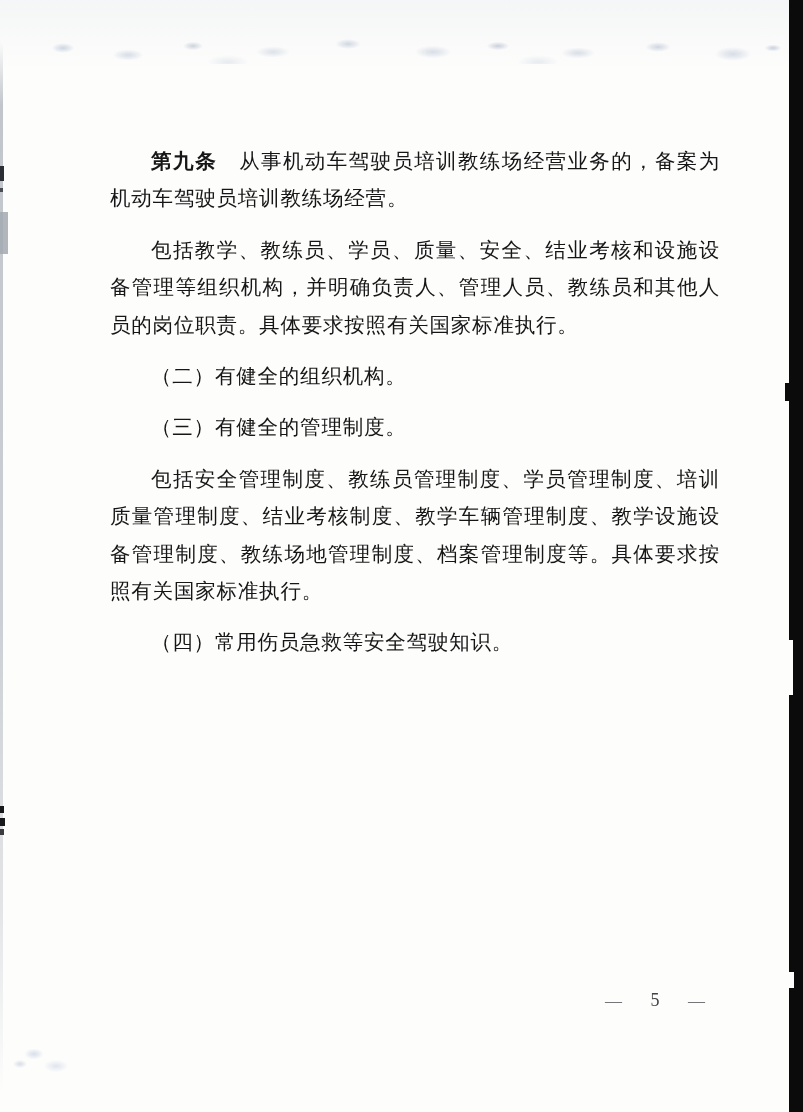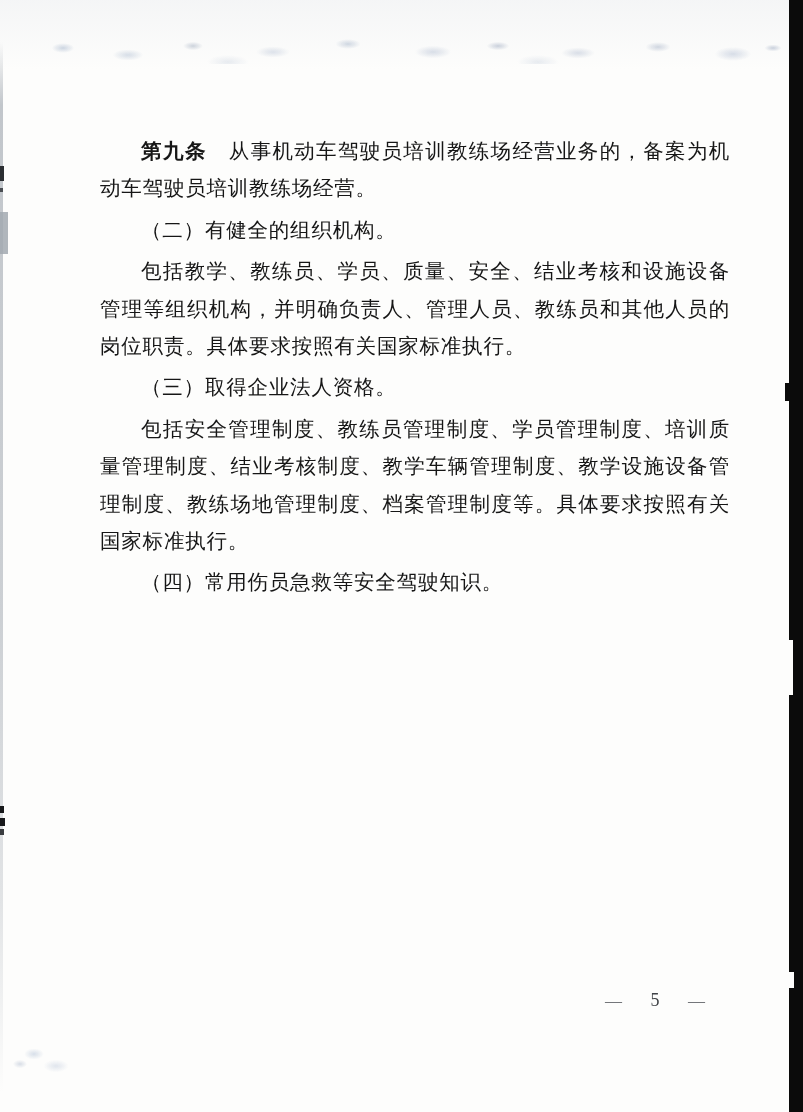--- a/index.html
+++ b/index.html
@@ -64,21 +64,21 @@
   .right-notch2 { position: absolute; left: 789px; top: 640px; width: 4px; height: 55px; background: #fdfdfc; }
 
   
   .content {
     position: absolute; left: 96px; top: 129px; width: 638px;
     font-size: 20.5px; line-height: 37.4px; letter-spacing: 0.8px;
     color: #161616;
     text-align: justify;
     text-justify: inter-ideograph;
   }
-  .para { margin: 4px; text-indent: 2em; }
+  .para { margin: 14px; text-indent: 2em; }
   .lead { font-weight: 700; letter-spacing: 1px; }
 
   .footer {
     position: absolute; left: 605px; top: 990px; width: 100px;
     display: flex; align-items: center; justify-content: space-between;
     color: #5c5f63; font-size: 17px; letter-spacing: 0;
     font-family: "Liberation Serif", "DejaVu Serif", serif;
   }
   .footer .num { color: #3f4246; font-size: 18px; }
 </style>
@@ -98,23 +98,23 @@
   <div class="left-mark-d"></div>
   <div class="left-mark-e"></div>
 
   <div class="right-bar"></div>
   <div class="right-wide"></div>
   <div class="right-notch"></div>
   <div class="right-notch2"></div>
 
   <main class="content">
     <p class="para"><span class="lead">第九条</span><span>　从事机动车驾驶员培训教练场经营业务的，备案为机动车驾驶员培训教练场经营。</span></p>
+    <p class="para"><span>包括教学、教练员、学员、质量、安全、结业考核和设施设备管理等组织机构，并明确负责人、管理人员、教练员和其他人员的岗位职责。具体要求按照有关国家标准执行。</span></p>
     <p class="para"><span>（二）有健全的组织机构。</span></p>
-    <p class="para"><span>包括教学、教练员、学员、质量、安全、结业考核和设施设备管理等组织机构，并明确负责人、管理人员、教练员和其他人员的岗位职责。具体要求按照有关国家标准执行。</span></p>
-    <p class="para"><span>（三）取得企业法人资格。</span></p>
+    <p class="para"><span>（三）有健全的管理制度。</span></p>
     <p class="para"><span>包括安全管理制度、教练员管理制度、学员管理制度、培训质量管理制度、结业考核制度、教学车辆管理制度、教学设施设备管理制度、教练场地管理制度、档案管理制度等。具体要求按照有关国家标准执行。</span></p>
     <p class="para"><span>（四）常用伤员急救等安全驾驶知识。</span></p>
   </main>
 
   <footer class="footer">
     <span>—</span>
     <span class="num">5</span>
     <span>—</span>
   </footer>
 

